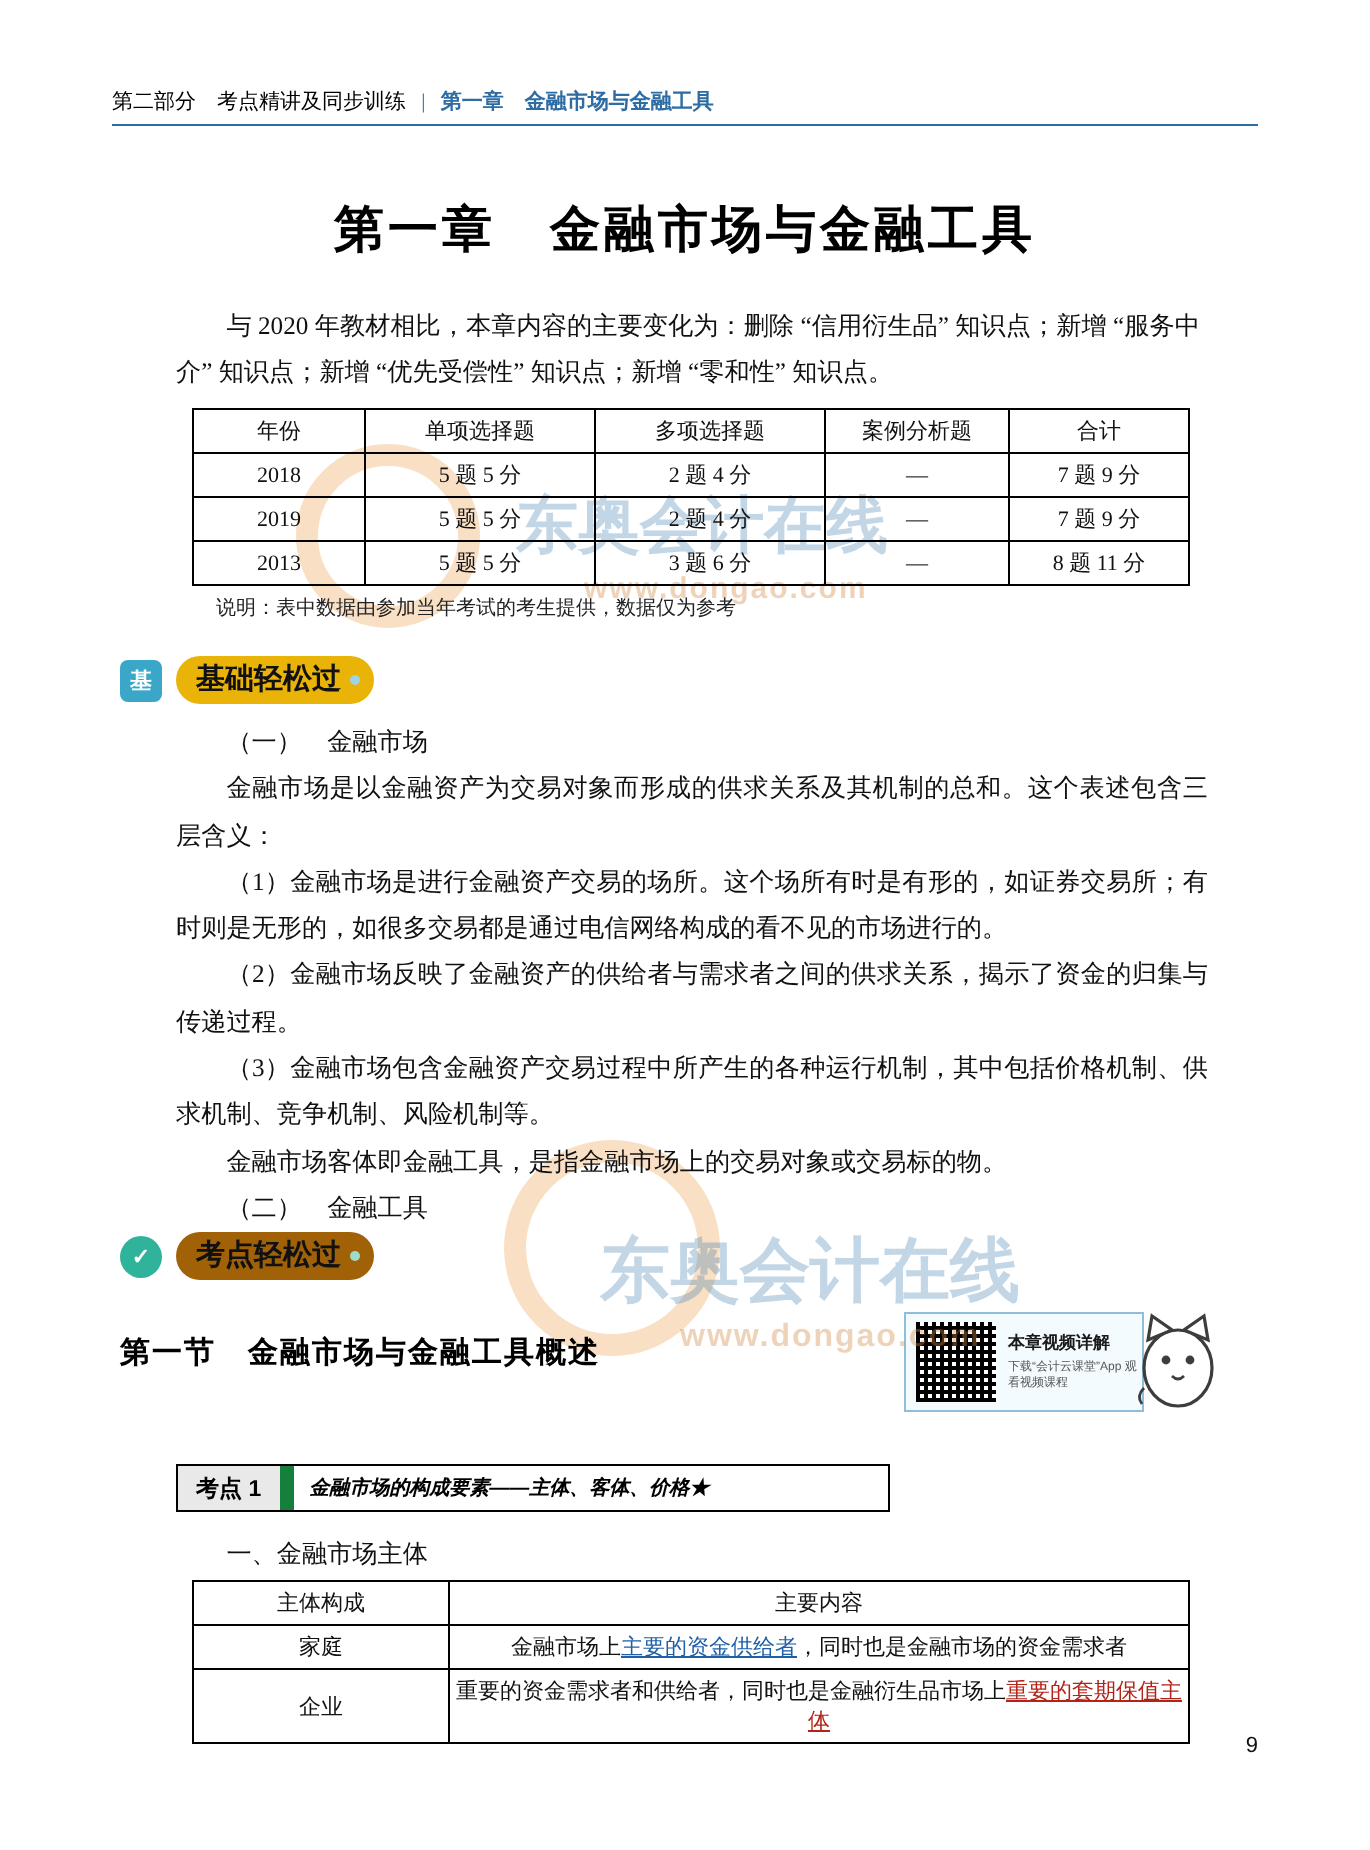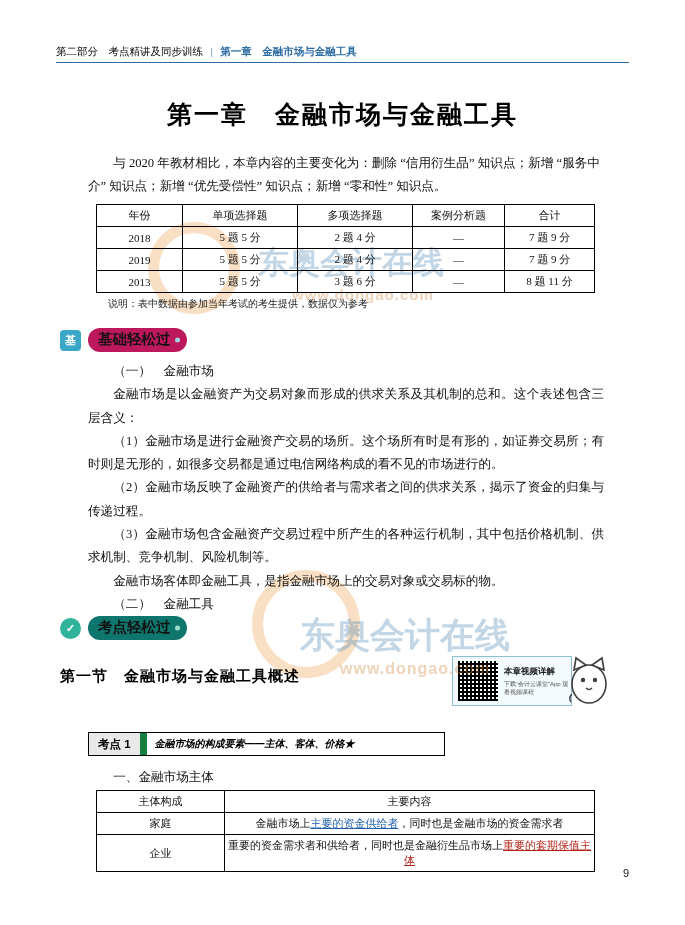--- a/index.html
+++ b/index.html
@@ -126,41 +126,41 @@
     color: #fff;
     font-size: 11px;
     font-family: "Liberation Sans", sans-serif;
     display: flex;
     align-items: center;
     justify-content: center;
     font-weight: bold;
   }
   .banner-badge.green { background: #2fb39a; border-radius: 50%; }
   .banner-pill {
-    background: #be185d;
+    background: #eab308;
     border-radius: 12px;
     padding: 2px 16px 3px 10px;
     font-family: "Liberation Sans", sans-serif;
     font-weight: bold;
     font-size: 14.5px;
     color: #111;
     position: relative;
   }
   .banner-pill::after {
     content: "";
     position: absolute;
     right: 7px;
     top: 50%;
     width: 5px;
     height: 5px;
     border-radius: 50%;
     background: #9fd4e4;
     transform: translateY(-50%);
   }
-  .banner-pill.green { background: #0f766e; }
+  .banner-pill.green { background: #a16207; }
   .banner-pill.green::after { background: #9ddccd; }
 
   
   .section-heading {
     font-family: "Liberation Sans", sans-serif;
     font-weight: bold;
     font-size: 15px;
     color: #000;
     letter-spacing: 1px;
   }

